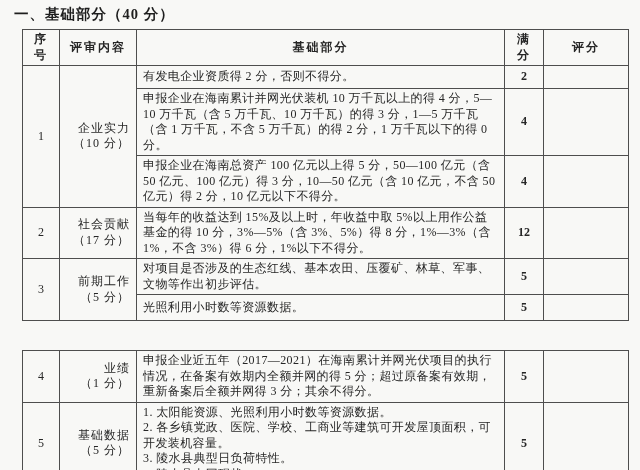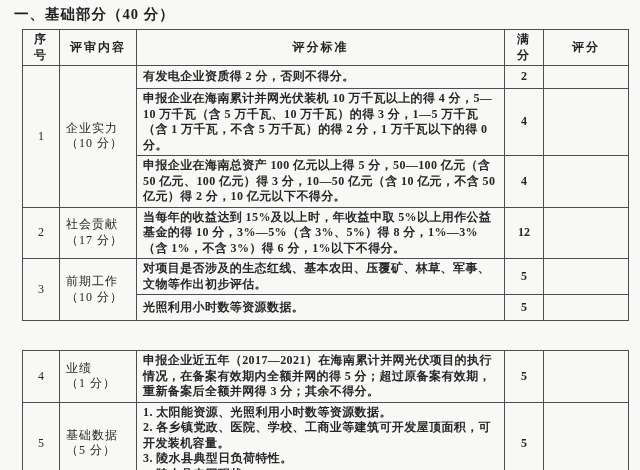--- a/index.html
+++ b/index.html
@@ -37,25 +37,25 @@
     overflow: hidden;
   }
   th {
     font-weight: bold;
     text-align: center;
     letter-spacing: 2px;
     height: 29px;
   }
   .no-cell { text-align: center; }
   .content-cell {
-    text-align: left;
+    text-align: right;
     white-space: pre-line;
     letter-spacing: 1px;
   }
-  .criteria-cell { text-align: left; letter-spacing: 0.4px; font-weight: bold; }
+  .criteria-cell { text-align: left; letter-spacing: 0.4px; }
   .pre { white-space: pre-line; }
   .max-cell {
     text-align: center;
     font-weight: bold;
   }
   .score-cell { text-align: center; }
   .table-gap { height: 29px; }
 </style>
 </head>
 <body>
@@ -69,21 +69,21 @@
       <col style="width:37px">
         <col style="width:77px">
         <col style="width:368px">
         <col style="width:39px">
         <col style="width:85px">
     </colgroup>
     <thead>
       <tr>
         <th>序号</th>
         <th>评审内容</th>
-        <th>评分标准</th>
+        <th>基础部分</th>
         <th>满分</th>
         <th>评分</th>
       </tr>
     </thead>
     <tbody>
       <tr style="height:23px">
         <td class="no-cell" rowspan="3">1</td>
         <td class="content-cell" rowspan="3">企业实力
 （10 分）</td>
         <td class="criteria-cell">有发电企业资质得 2 分，否则不得分。</td>
@@ -104,21 +104,21 @@
         <td class="no-cell">2</td>
         <td class="content-cell">社会贡献
 （17 分）</td>
         <td class="criteria-cell">当每年的收益达到 15%及以上时，年收益中取 5%以上用作公益基金的得 10 分，3%—5%（含 3%、5%）得 8 分，1%—3%（含 1%，不含 3%）得 6 分，1%以下不得分。</td>
         <td class="max-cell">12</td>
         <td class="score-cell"></td>
       </tr>
       <tr style="height:35px">
         <td class="no-cell" rowspan="2">3</td>
         <td class="content-cell" rowspan="2">前期工作
-（10 分）</td>
+（5 分）</td>
         <td class="criteria-cell">对项目是否涉及的生态红线、基本农田、压覆矿、林草、军事、文物等作出初步评估。</td>
         <td class="max-cell">5</td>
         <td class="score-cell"></td>
       </tr>
       <tr style="height:26px">
         <td class="criteria-cell">光照利用小时数等资源数据。</td>
         <td class="max-cell">5</td>
         <td class="score-cell"></td>
       </tr>
     </tbody>

